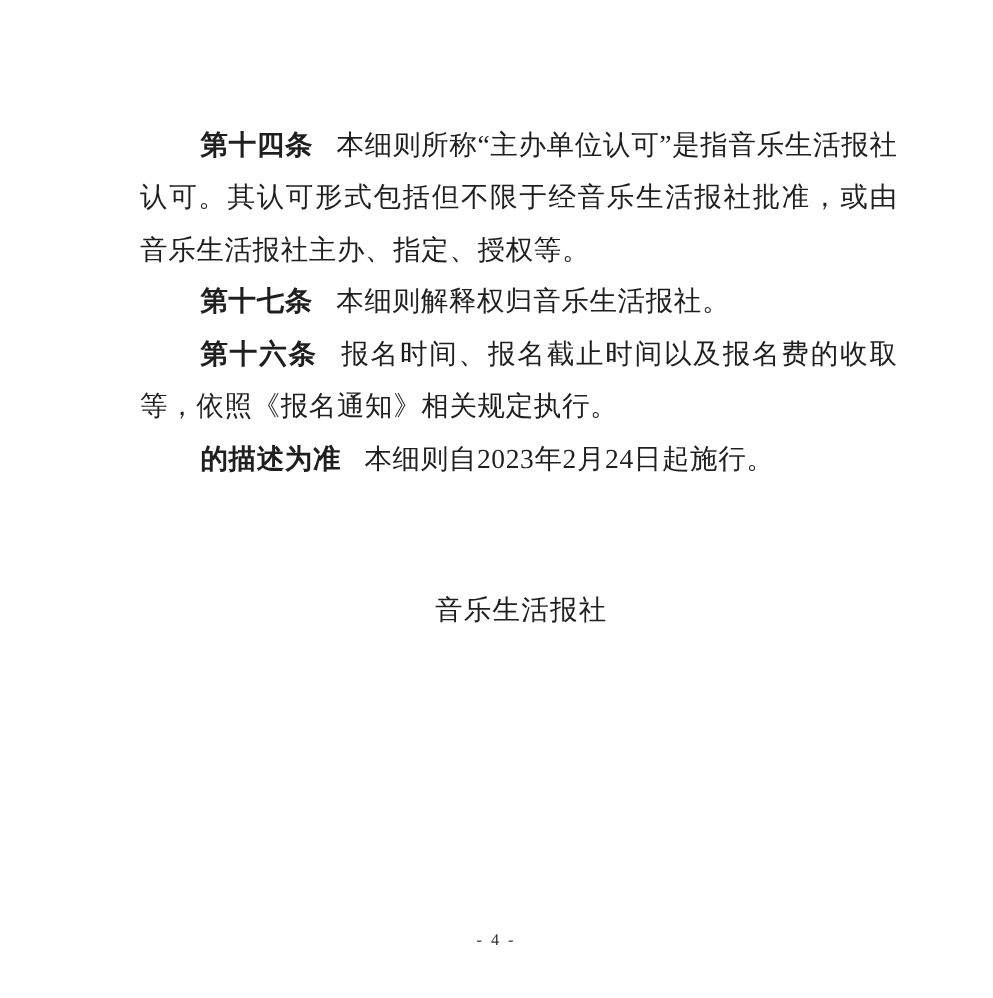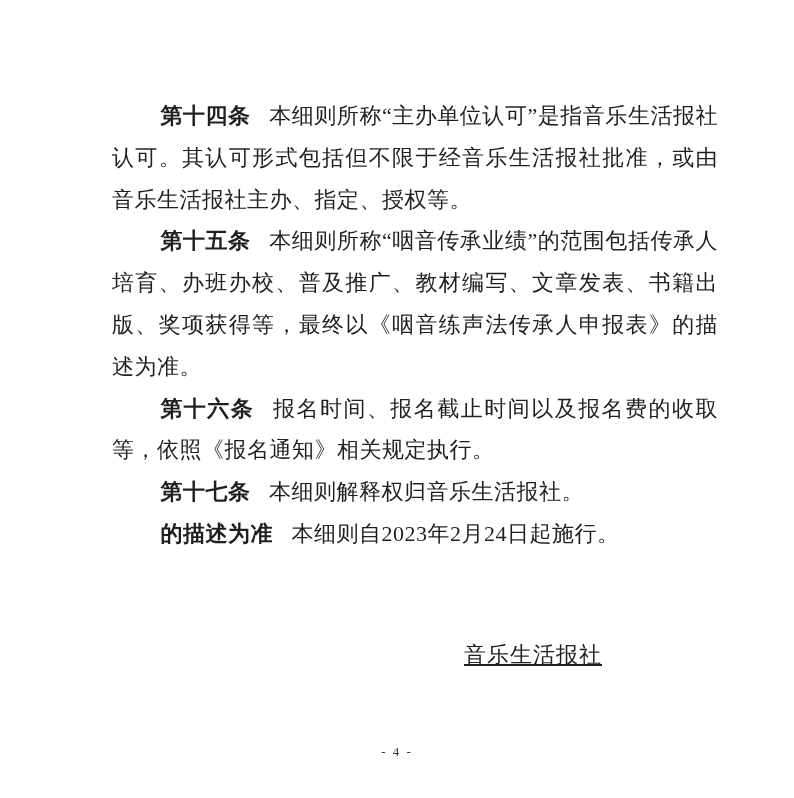--- a/index.html
+++ b/index.html
@@ -32,22 +32,20 @@
     letter-spacing: 0.5px;
     color: #1f1f1f;
   }
   .article-num {
     font-weight: bold;
     margin-right: 0.85em;
   }
   .signature-block {
     margin-top: 79px;
     padding-left: 236px;
-    text-align: center;
-    text-decoration: underline;
   }
   .signature-line {
     font-size: 22px;
     line-height: 42px;
     letter-spacing: 1px;
     color: #1f1f1f;
   }
   .signature-date {
     letter-spacing: 2px;
   }
@@ -64,25 +62,24 @@
 </style>
 </head>
 <body>
 
 <div class="page">
 
   <div class="content">
 
     <p class="para"><span class="article-num">第十四条</span><span>本细则所称“主办单位认可”是指音乐生活报社认可。其认可形式包括但不限于经音乐生活报社批准，或由音乐生活报社主办、指定、授权等。</span></p>
 
-    <p class="para"><span class="article-num">第十五条</span><span>本细则所称“咽音传承业绩”的范围包括传承人培育、办班办校、普及推广、教材编写、文章发表、书籍出版、奖项获得等，最终以《咽音练声法传承人申报表》的描述为准。</span></p>
+
+    <p class="para"><span class="article-num">第十七条</span><span>本细则解释权归音乐生活报社。</span></p>
 
     <p class="para"><span class="article-num">第十六条</span><span>报名时间、报名截止时间以及报名费的收取等，依照《报名通知》相关规定执行。</span></p>
-
-    <p class="para"><span class="article-num">第十七条</span><span>本细则解释权归音乐生活报社。</span></p>
 
     <p class="para"><span class="article-num">的描述为准</span><span>本细则自2023年2月24日起施行。</span></p>
 
     <div class="signature-block">
       <div class="signature-line">音乐生活报社</div>
     </div>
 
   </div>
 
   <div class="footer">- 4 -</div>

